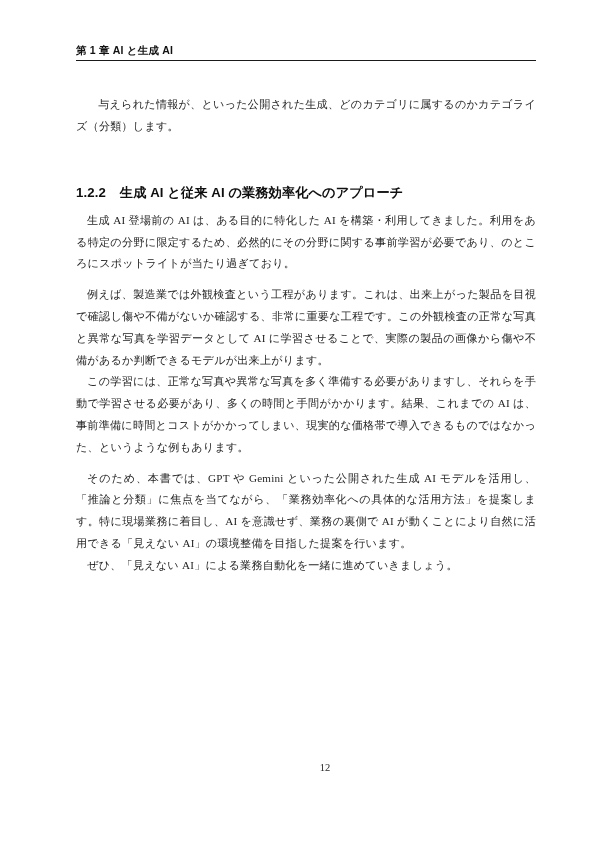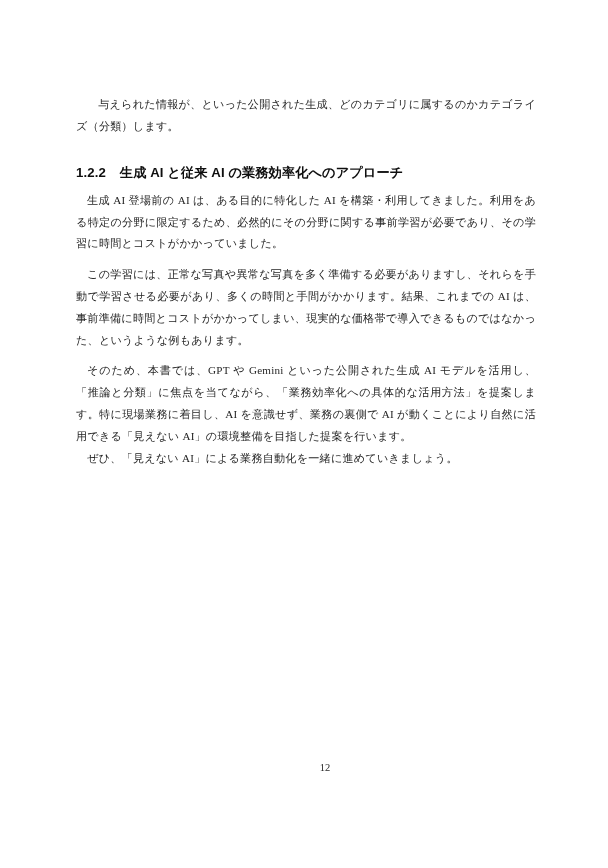--- a/index.html
+++ b/index.html
@@ -73,20 +73,21 @@
 
   
   .section-heading {
     font-family: "Liberation Sans", "DejaVu Sans", sans-serif;
     font-weight: bold;
     font-size: 13.2px;
     color: #0f0f0f;
     line-height: 1.3;
     letter-spacing: 0.1px;
     white-space: nowrap;
+    margin-top: 20px;
   }
 
   .section-heading .sec-num {
     margin-right: 14px;
   }
 
   
   .page-number {
     position: absolute;
     top: 762px;
@@ -97,40 +98,45 @@
     font-size: 10.5px;
     color: #2a2a2a;
     padding-left: 21px;
   }
 </style>
 </head>
 <body>
 
 <div class="page">
 
+  <div class="running-header">
+    <div class="running-header-title">第 1 章 AI と生成 AI</div>
+    <div class="running-header-rule"></div>
+  </div>
 
   <div class="content">
 
     <p class="para indent2">与えられた情報が、といった公開された生成、どのカテゴリに属するのかカテゴライズ（分類）します。</p>
 
     <div class="gap-sm"></div>
 
 
     <div class="gap-md"></div>
 
     <div class="section-heading">
       <span class="sec-num">1.2.2</span><span>生成 AI と従来 AI の業務効率化へのアプローチ</span>
     </div>
 
     <div class="gap-sm"></div>
 
-    <p class="para">生成 AI 登場前の AI は、ある目的に特化した AI を構築・利用してきました。利用をある特定の分野に限定するため、必然的にその分野に関する事前学習が必要であり、その学習に時間とコストがかかっていました。</p>
+    <p class="para">生成 AI 登場前の AI は、ある目的に特化した AI を構築・利用してきました。利用をある特定の分野に限定するため、必然的にその分野に関する事前学習が必要であり、のところにスポットライトが当たり過ぎており。</p>
 
     <div class="gap-sm"></div>
 
+    <p class="para">例えば、製造業では外観検査という工程があります。これは、出来上がった製品を目視で確認し傷や不備がないか確認する、非常に重要な工程です。この外観検査の正常な写真と異常な写真を学習データとして AI に学習させることで、実際の製品の画像から傷や不備があるか判断できるモデルが出来上がります。</p>
 
     <p class="para">この学習には、正常な写真や異常な写真を多く準備する必要がありますし、それらを手動で学習させる必要があり、多くの時間と手間がかかります。結果、これまでの AI は、事前準備に時間とコストがかかってしまい、現実的な価格帯で導入できるものではなかった、というような例もあります。</p>
 
 
     <div class="gap-sm"></div>
 
     <p class="para">そのため、本書では、GPT や Gemini といった公開された生成 AI モデルを活用し、「推論と分類」に焦点を当てながら、「業務効率化への具体的な活用方法」を提案します。特に現場業務に着目し、AI を意識せず、業務の裏側で AI が動くことにより自然に活用できる「見えない AI」の環境整備を目指した提案を行います。</p>
 
 
     <p class="para">ぜひ、「見えない AI」による業務自動化を一緒に進めていきましょう。</p>

